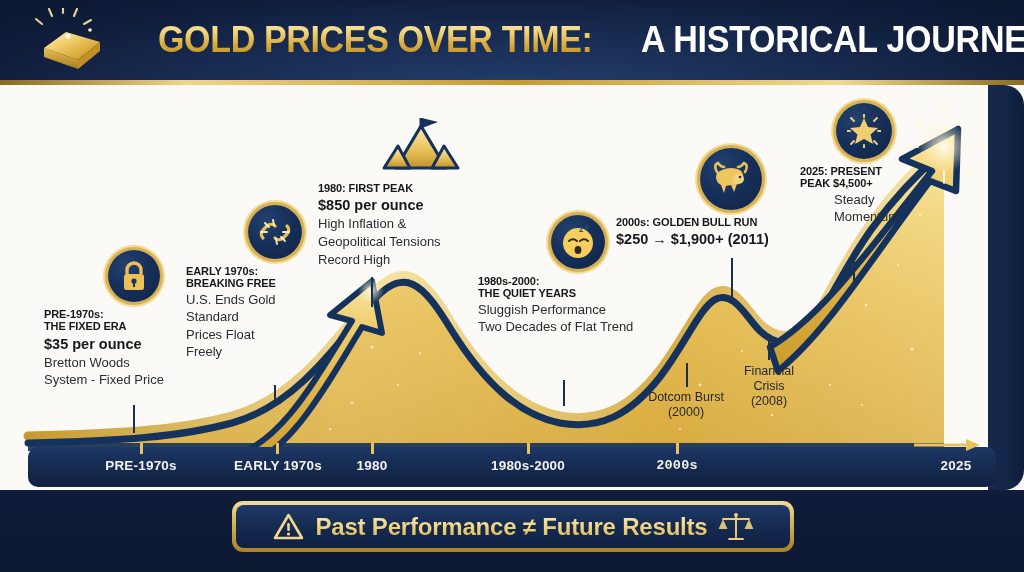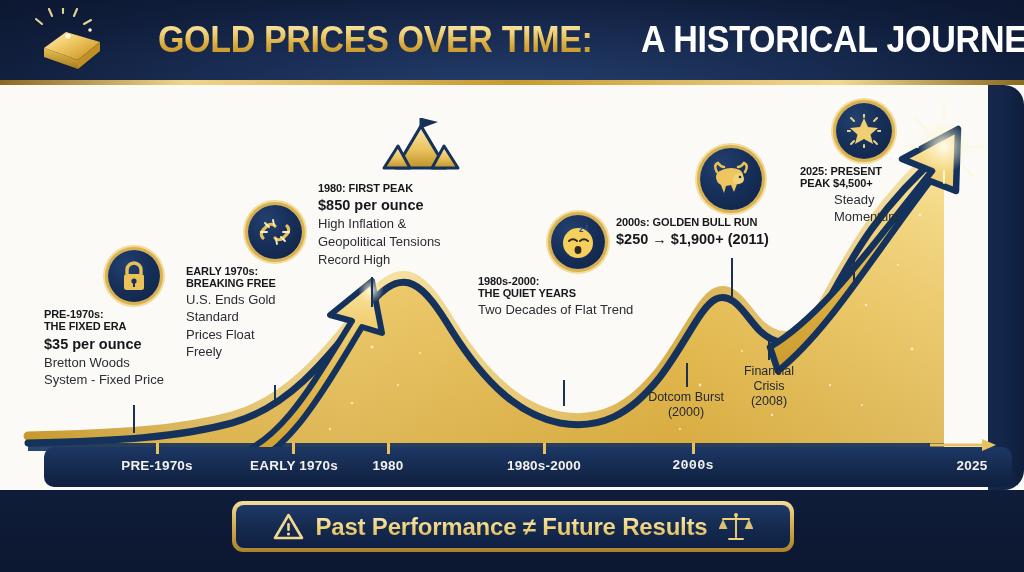--- a/index.html
+++ b/index.html
@@ -27,21 +27,21 @@
   #canvas{position:absolute;left:0;top:85px;width:1024px;height:405px;
     background:#fbfaf7;overflow:hidden;}
   #chart-svg{position:absolute;left:0;top:0;}
 
   
   #right-frame{position:absolute;right:0;top:85px;width:36px;height:405px;
     background:linear-gradient(90deg,#15294e 0%,#122banner 0%,#13264a 40%,#0f1f3d 100%);
     border-top-right-radius:20px;border-bottom-right-radius:20px;}
 
   
-  #axis{position:absolute;left:44px;top:447px;width:968px;height:40px;
+  #axis{position:absolute;left:28px;top:447px;width:968px;height:40px;
     background:linear-gradient(180deg,#1d3866 0%,#162c52 45%,#0f2040 100%);
     border-radius:10px;}
   .tick{position:absolute;top:-4px;width:3px;height:11px;
     background:linear-gradient(180deg,#f3d display,#f0ce79,#c99a32);}
   .axis-label{position:absolute;top:11px;transform:translateX(-50%);
     font-size:13.5px;font-weight:bold;color:#f2f1ee;white-space:nowrap;letter-spacing:.2px;}
 
   
   .anno{position:absolute;}
   .anno .icon-badge{margin:0 auto 6px auto;}
@@ -311,20 +311,21 @@
         <circle cx="20" cy="21" r="15" fill="#f6cf5c"></circle>
         <path d="M11 19 q4 -3.5 8 0" fill="none" stroke="#2c2a22" stroke-width="2" stroke-linecap="round"></path>
         <path d="M22 19 q4 -3.5 8 0" fill="none" stroke="#2c2a22" stroke-width="2" stroke-linecap="round"></path>
         <ellipse cx="20" cy="28" rx="3.4" ry="4" fill="#2c2a22"></ellipse>
         <text x="21" y="10" font-size="9" font-family="Liberation Sans, sans-serif" font-weight="bold" fill="#2b4f86">z</text>
         <text x="27" y="7" font-size="7" font-family="Liberation Sans, sans-serif" font-weight="bold" fill="#2b4f86">z</text>
       </svg>
     </div>
     <div class="a-title">1980s-2000:</div>
     <div class="a-title">THE QUIET YEARS</div>
+    <div class="a-sub">Sluggish Performance</div>
     <div class="a-sub">Two Decades of Flat Trend</div>
   </div>
   <div class="leader" style="left:563px;top:380px;height:26px;"></div>
 
   <div class="anno" style="left:616px;top:148px;width:230px;">
     <div class="badge icon-badge" style="width:62px;height:62px;">
       <svg width="44" height="38" viewBox="0 0 44 38">
         <path d="M8 12 q-4 -7 1 -9 q3 4 6 4 M36 12 q4 -7 -1 -9 q-3 4 -6 4" fill="none" stroke="#e8c05a" stroke-width="2.6" stroke-linecap="round"></path>
         <path d="M13 10 q9 -4 18 0 q4 3 3 8 q-1 5 -6 6 l-3 8 l-3 -7 l-5 1 l-2 7 l-3 -8
                  q-5 -3 -5 -8 q0 -5 6 -7 Z" fill="#edc65f"></path>

